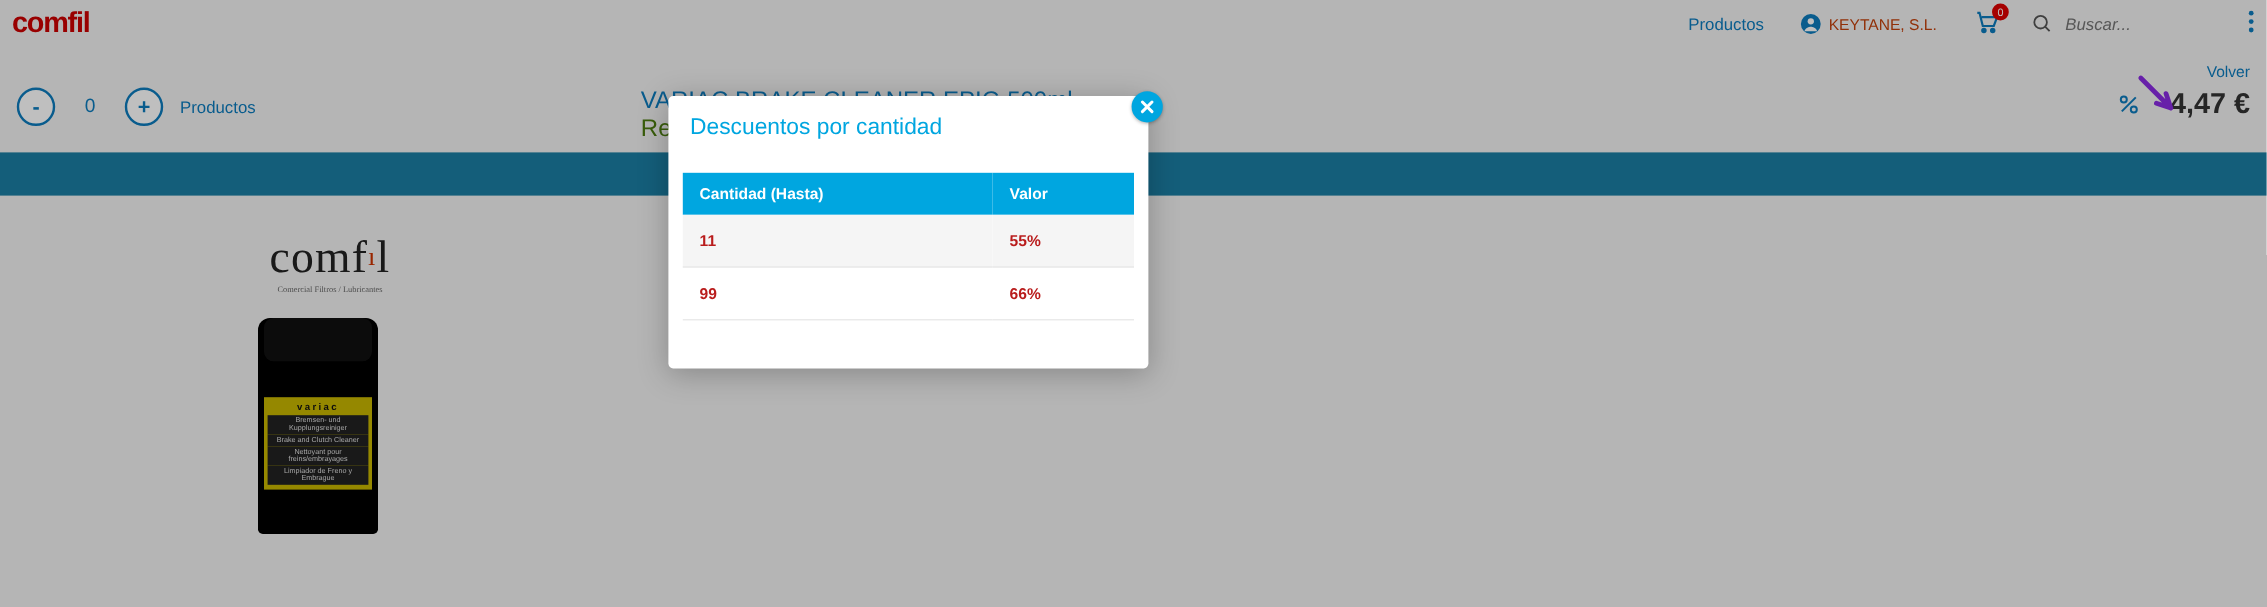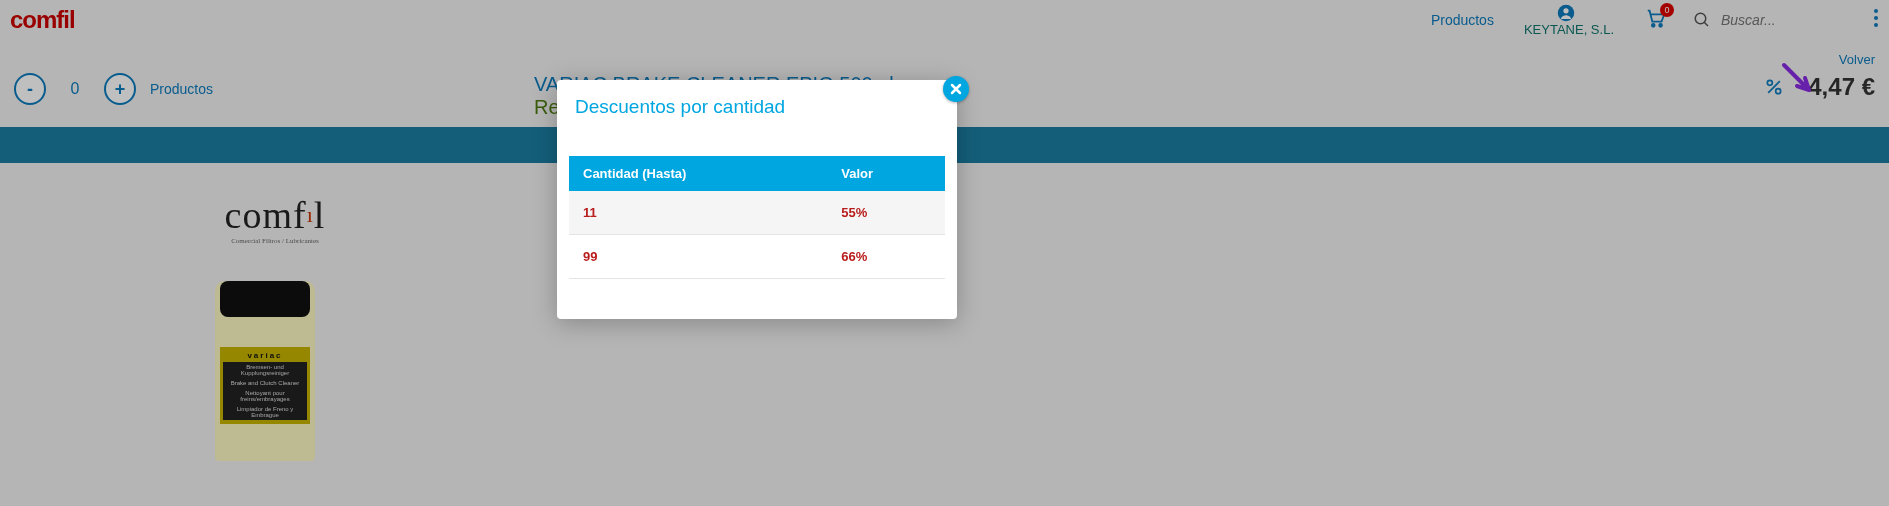--- a/index.html
+++ b/index.html
@@ -3,21 +3,21 @@
 <meta charset="utf-8">
 <style>
   html, body { margin: 0; padding: 0; font-family: Arial, Helvetica, sans-serif; background: #f2f2f2; }
   .page { width: 1889px; height: 506px; position: relative; overflow: hidden; background: #f2f2f2; }
 
   
   .topbar { height: 40px; display: flex; align-items: center; padding: 0 10px; background: #f2f2f2; }
   .logo { color: #c00; font-weight: bold; font-size: 24px; letter-spacing: -1px; }
   .tb-spacer { flex: 1; }
   .tb-link { color: #0c7bbd; font-size: 14px; margin-right: 30px; cursor: pointer; }
-  .tb-user { display: flex; align-items: center; color: #0f766e; font-size: 13px; margin-right: 30px; flex-direction: column; }
+  .tb-user { display: flex; align-items: center; color: #c2410c; font-size: 13px; margin-right: 30px; }
   .tb-user svg { margin-right: 6px; }
   .tb-cart { position: relative; margin-right: 25px; cursor: pointer; }
   .tb-cart-badge { position: absolute; top: -4px; right: -6px; background: #d00; color: #fff; border-radius: 50%; width: 14px; height: 14px; font-size: 9px; display: flex; align-items: center; justify-content: center; }
   .tb-search { display: flex; align-items: flex-end; color: #666; font-size: 14px; margin-right: 30px; }
   .tb-search input { border: none; background: transparent; outline: none; font-size: 14px; font-style: italic; color: #666; width: 120px; margin-left: 8px; }
   .tb-more { cursor: pointer; }
 
   
   .brow { display: flex; align-items: center; padding: 12px 14px 4px; font-size: 13px; }
   .breadcrumb a { color: #0c7bbd; text-decoration: none; }
@@ -41,35 +41,35 @@
   .tabs { background: #1b7ea3; color: #fff; font-size: 14px; font-weight: bold; padding: 10px 16px; }
   .tabs span { display: inline-block; }
 
   
   .content { display: flex; }
   .imgpane { width: 530px; display: flex; align-items: flex-start; justify-content: center; padding-top: 30px; }
   .imgpane .holder { text-align: center; }
   .comfil { font-family: serif; font-size: 38px; color: #222; letter-spacing: 1px; position: relative; margin-left: 20px; }
   .flame { color: #c30; font-size: 22px; position: relative; top: -6px; }
   .subb { font-size: 7px; color: #666; letter-spacing: 0; }
-  .can { width: 100px; height: 180px; background: #fef9c3; border-radius: 10px 10px 4px 4px; margin: 36px auto 0; position: relative; }
+  .can { width: 100px; height: 180px; background: #000000; border-radius: 10px 10px 4px 4px; margin: 20px auto 0; position: relative; }
   .can .cap { width: 90px; height: 36px; background: #111; border-radius: 8px; margin: 0 auto; }
   .can .lbl { width: 90px; background: #c7b600; margin: 30px auto 0; font-size: 8px; color: #111; padding: 4px 3px; box-sizing: border-box; }
   .can .lbl .v { font-weight: bold; letter-spacing: 2px; }
 
   
   .arrow-annot { position: absolute; top: 60px; right: 70px; z-index: 5; pointer-events: none; }
 
   
   .overlay { position: absolute; inset: 0; background: rgba(0,0,0,0.25); z-index: 10; }
   .modal { position: absolute; top: 80px; left: 557px; width: 400px; background: #fff; border-radius: 4px; box-shadow: 0 4px 25px rgba(0,0,0,0.25); z-index: 11; }
   .modal .close { position: absolute; top: -4px; right: -12px; width: 26px; height: 26px; background: #00a6e0; border-radius: 50%; display: flex; align-items: center; justify-content: center; cursor: pointer; box-shadow: 0 1px 3px rgba(0,0,0,0.3); }
   .modal .close svg { display: block; }
   .modal h2 { color: #00a6e0; font-weight: 400; font-size: 19px; margin: 0; padding: 16px 18px 22px; }
-  .modal table { width: calc(100% - 24px); margin: 16px 12px 40px; border-collapse: collapse; font-size: 13px; }
+  .modal table { width: calc(100% - 24px); margin: 4px 12px 40px; border-collapse: collapse; font-size: 13px; }
   .modal th { background: #00a6e0; color: #fff; text-align: left; padding: 10px 14px; font-weight: bold; }
   .modal td { padding: 14px; color: #b91c1c; font-weight: bold; border-bottom: 1px solid #e5e5e5; }
   .modal tr.alt td { background: #f5f5f5; }
 
 </style>
 </head>
 <body>
 <div class="page">
 
 <div class="topbar">

